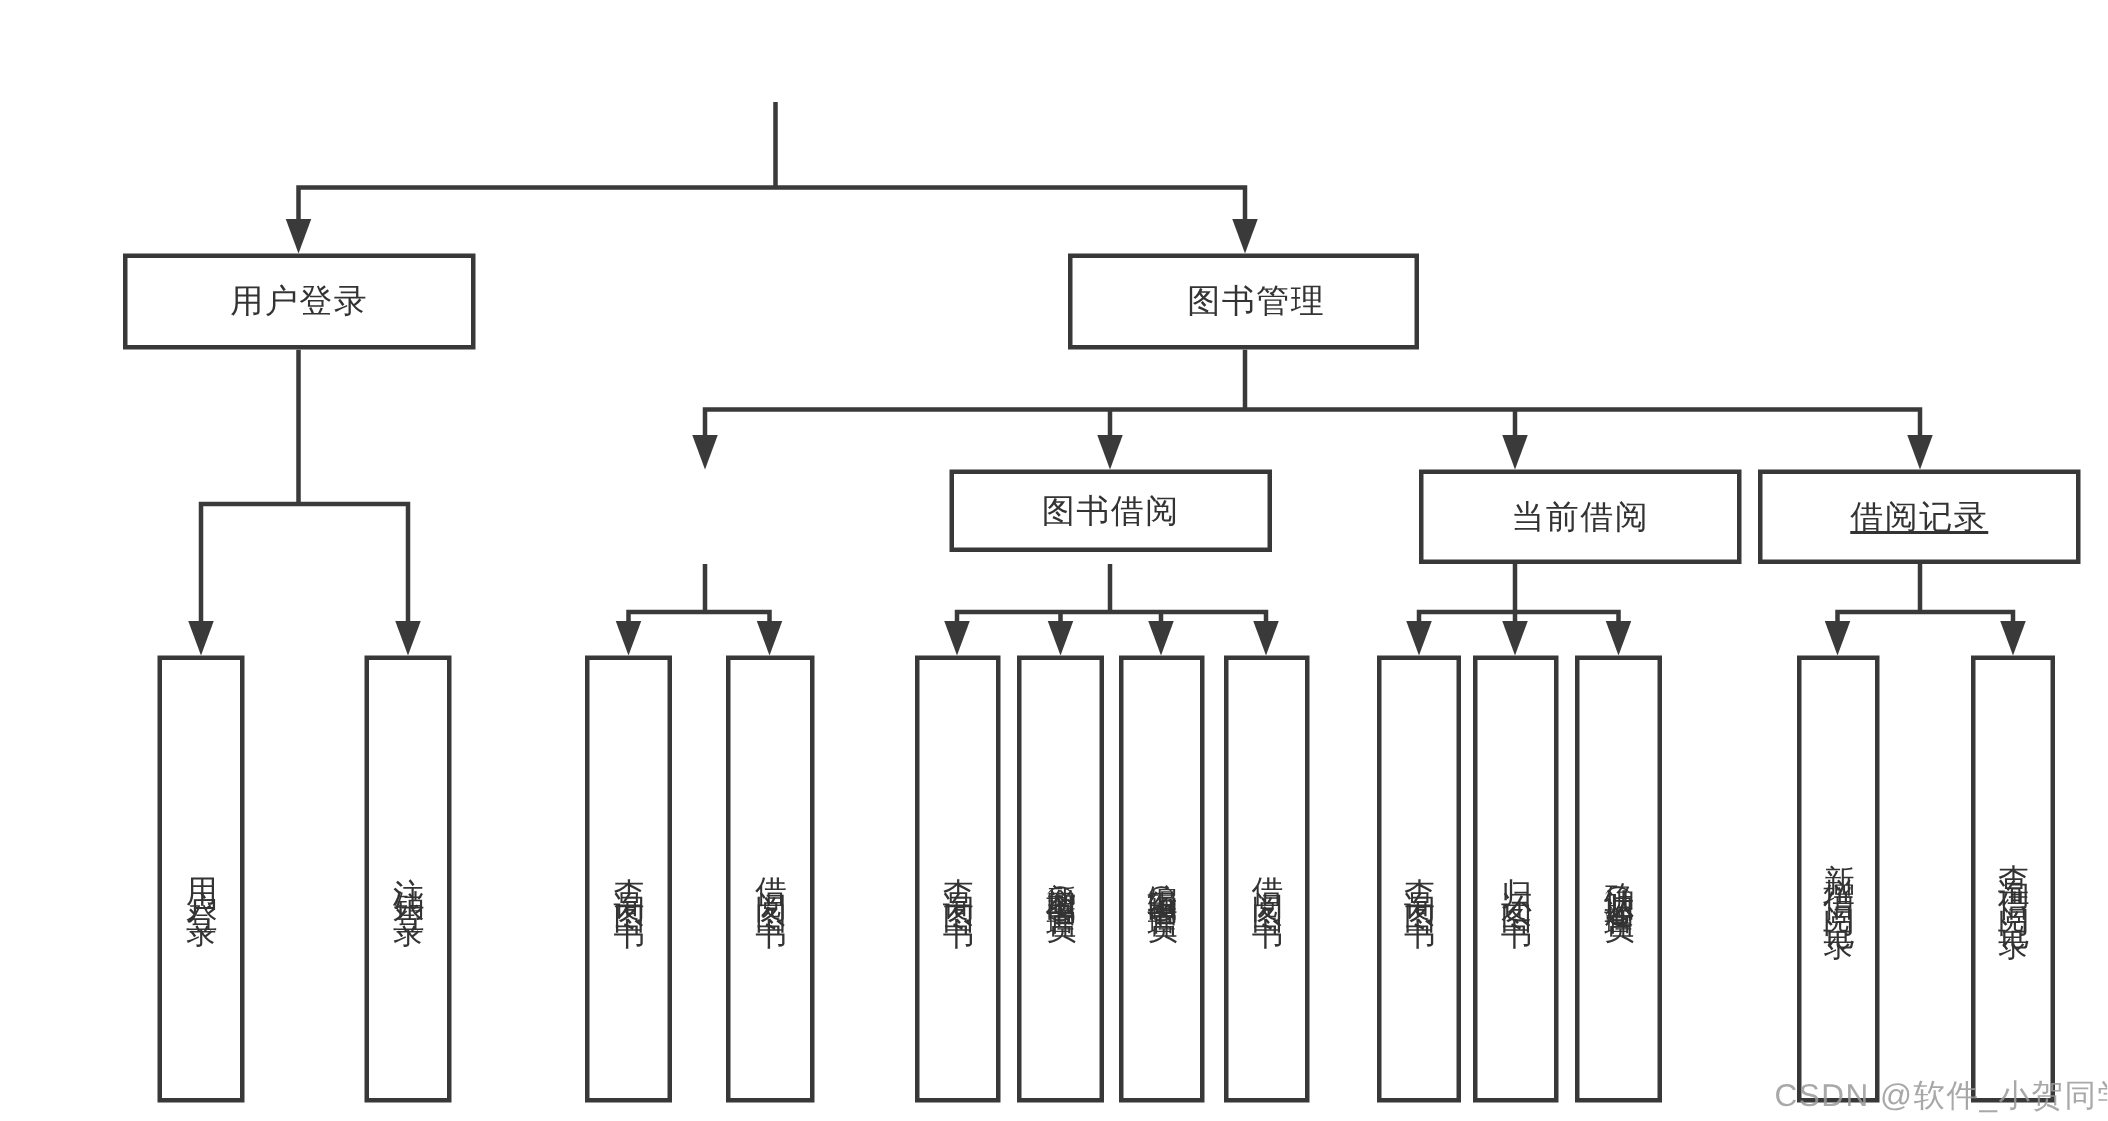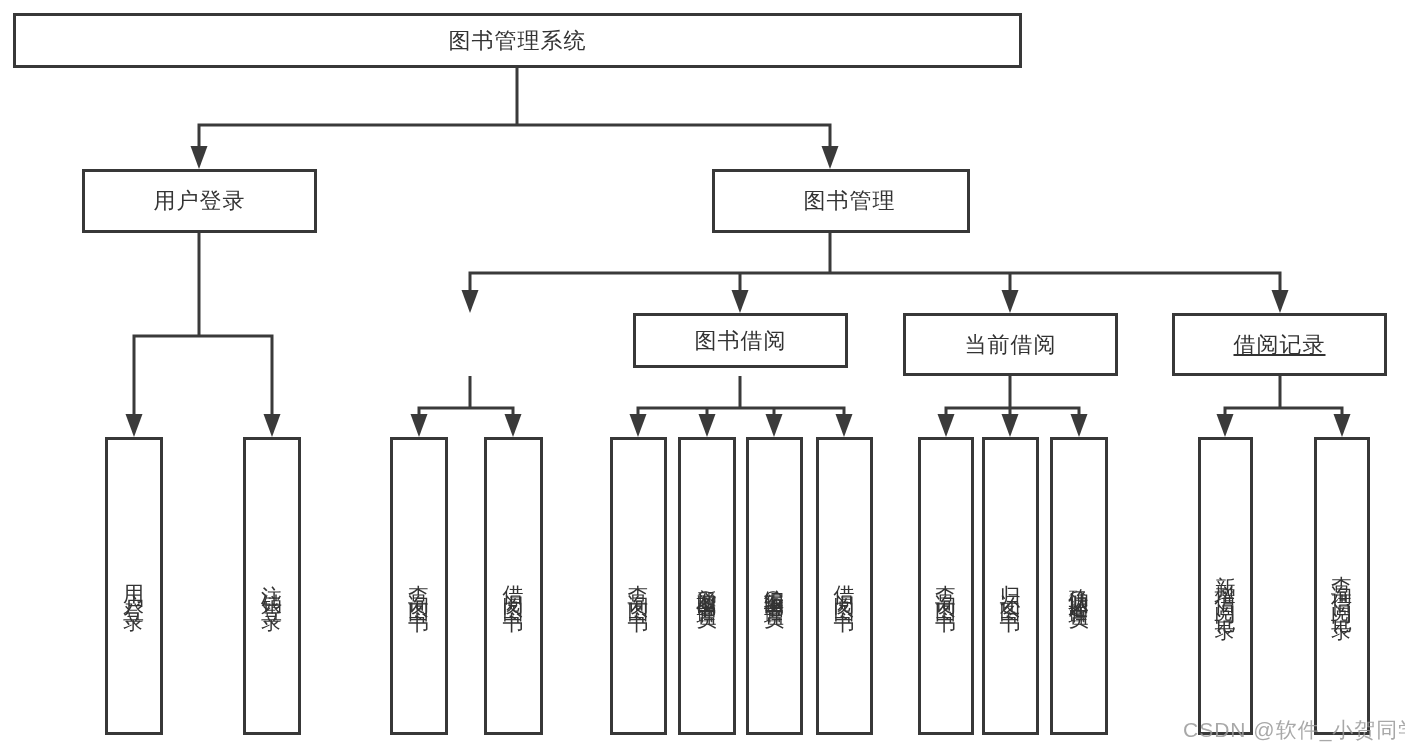--- a/index.html
+++ b/index.html
@@ -94,35 +94,32 @@
         <polygon points="765.5,414 782.5,414 774,437"></polygon>
         <polygon points="835.5,414 852.5,414 844,437"></polygon>
         <polygon points="937.5,414 954.5,414 946,437"></polygon>
         <polygon points="1001.5,414 1018.5,414 1010,437"></polygon>
         <polygon points="1070.5,414 1087.5,414 1079,437"></polygon>
         <polygon points="1216.5,414 1233.5,414 1225,437"></polygon>
         <polygon points="1333.5,414 1350.5,414 1342,437"></polygon>
       </g>
   </svg>
 
-  <div class="node" style="left:13px; top:13px; width:1009px; height:55px;">
-    <span class="hlabel">图书管理系统</span>
-  </div>
 
   <div class="node" style="left:82px; top:169px; width:235px; height:64px;">
     <span class="hlabel">用户登录</span>
   </div>
-  <div class="node" style="left:712px; top:169px; width:258px; height:64px;padding-left:17px;">
+  <div class="node" style="left:712px; top:169px; width:234px; height:64px;padding-left:17px;">
     <span class="hlabel">图书管理</span>
   </div>
 
   <div class="node" style="left:633px; top:313px; width:215px; height:55px;">
     <span class="hlabel">图书借阅</span>
   </div>
-  <div class="node" style="left:903px; top:313px; width:215px; height:63px;">
+  <div class="node" style="left:946px; top:313px; width:215px; height:63px;">
     <span class="hlabel">当前借阅</span>
   </div>
   <div class="node" style="left:1172px; top:313px; width:215px; height:63px;text-decoration:underline;">
     <span class="hlabel">借阅记录</span>
   </div>
 
   <div class="node leaf" style="left:105px; top:437px; width:58px; height:298px;">
     <span class="vlabel">用户登录</span>
   </div>
   <div class="node leaf" style="left:243px; top:437px; width:58px; height:298px;">

